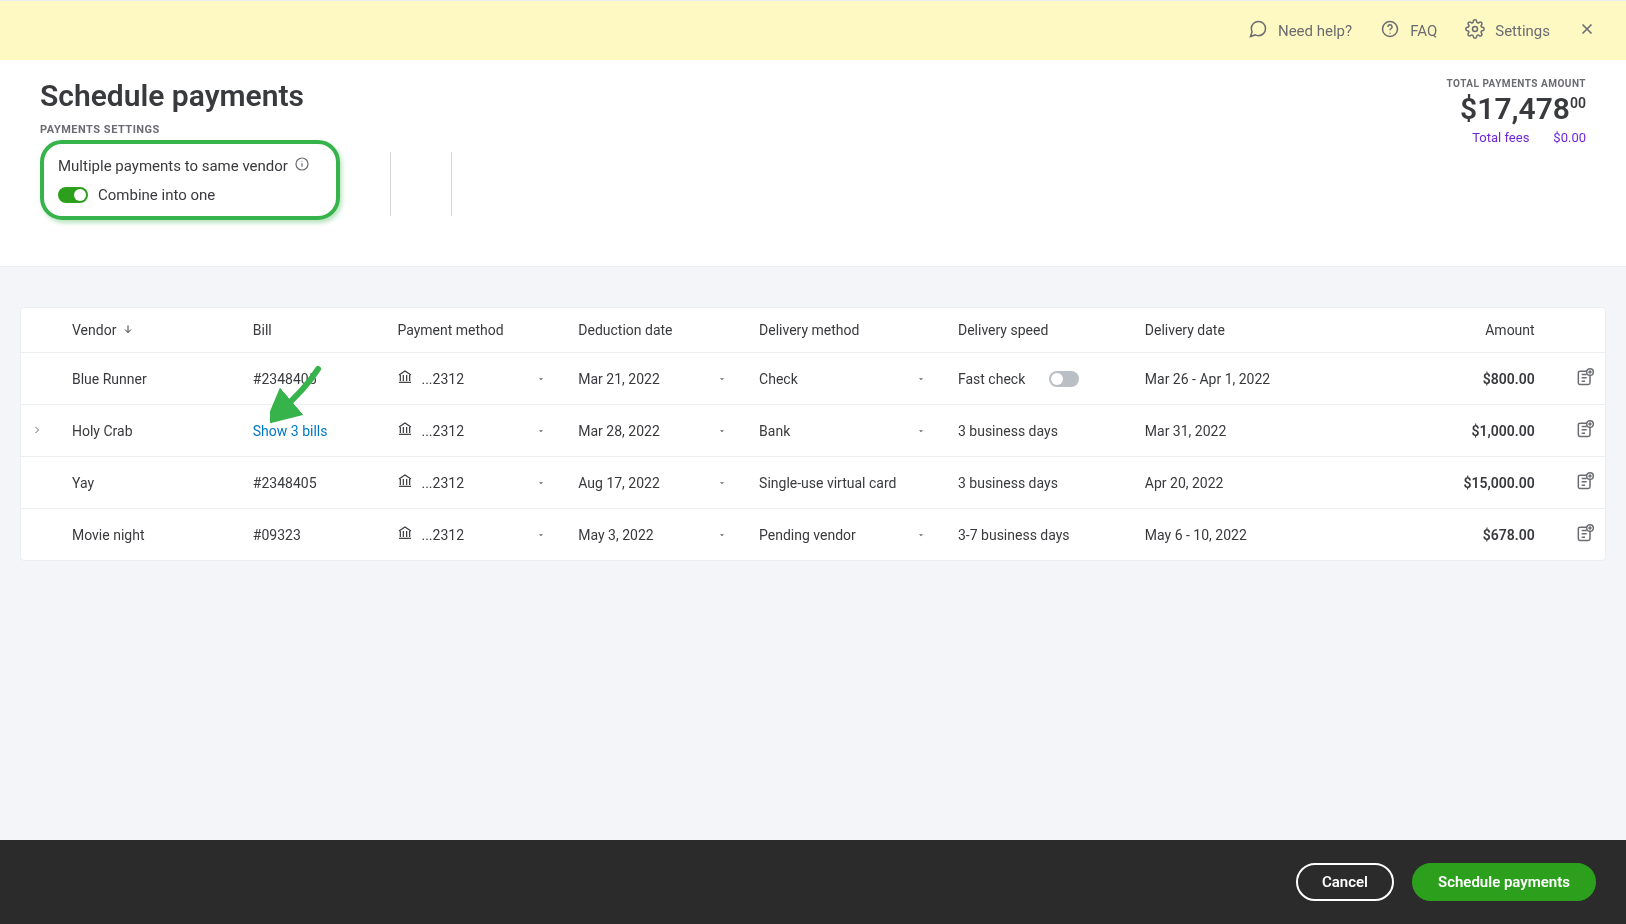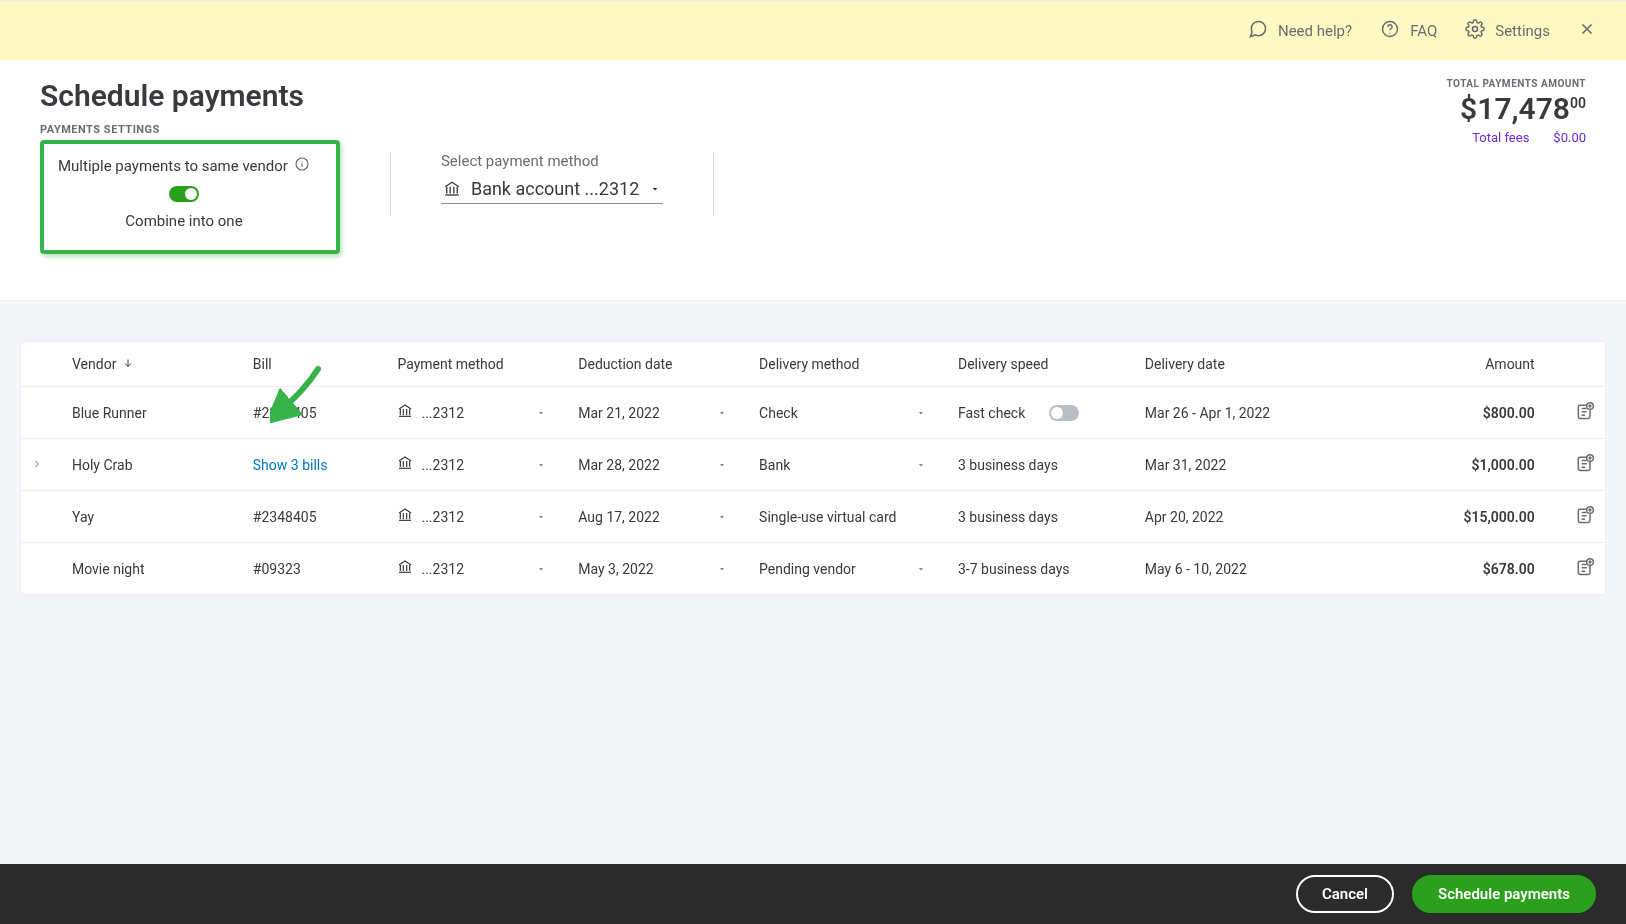--- a/index.html
+++ b/index.html
@@ -89,40 +89,39 @@
   }
 
   .settings-row {
     display: flex;
     align-items: flex-start;
     gap: 40px;
   }
 
   .highlight-box {
     border: 4px solid #36b34a;
-    border-radius: 4px;
-    padding: 12px 26px 20px 14px;
+    border-radius: 22px;
+    padding: 12px 26px 12px 14px;
     box-shadow: 2px 3px 4px rgba(54,179,74,.35);
     position: relative;
     top: -12px;
   }
   .highlight-box .title {
     font-size: 15px;
     color: #393a3d;
     display: flex;
     align-items: center;
     gap: 6px;
     margin-bottom: 10px;
   }
   .highlight-box .toggle-row {
     display: flex;
     align-items: center;
     gap: 10px;
     font-size: 15px;
-    flex-direction: column;
   }
   .toggle-on {
     width: 30px; height: 16px; border-radius: 10px;
     background: #2ca01c; position: relative; display:inline-block;
   }
   .toggle-on::after {
     content:""; width:12px; height:12px; background:#fff; border-radius:50%;
     position:absolute; right:2px; top:2px;
   }
   .toggle-off {
@@ -215,21 +214,21 @@
   .chevron-right { color:#6b6c72; }
 
   .arrow-down-sort {
     display:inline-flex; align-items:center; gap:6px;
   }
 
   
   .footer {
     position: absolute;
     left:0; right:0; bottom:0;
-    height: 60px;
+    height: 84px;
     background:#2b2b2b;
     display:flex;
     align-items:center;
     justify-content:flex-end;
     gap: 18px;
     padding: 0 30px;
   }
   .btn {
     height: 38px;
     padding: 0 24px;
@@ -322,38 +321,20 @@
         </span>
       </div>
       <div class="toggle-row">
         <span class="toggle-on"></span>
         <span>Combine into one</span>
       </div>
     </div>
 
     <div class="vdiv"></div>
 
-    <div class="setting-block">
-      <div class="label">Select payment method</div>
-      <div class="select-line">
-        <span class="bank-icon">
-          <svg width="18" height="18" viewBox="0 0 24 24" fill="none" stroke="#393a3d" stroke-width="1.8">
-              <path d="M3 9 12 3l9 6"></path>
-              <path d="M5 9v9M9.5 9v9M14.5 9v9M19 9v9"></path>
-              <path d="M3 20h18"></path>
-            </svg>
-        </span>
-        <span>Bank account ...2312</span>
-        <span class="caret">
-          <svg width="12" height="12" viewBox="0 0 24 24" fill="#393a3d">
-              <path d="M7 10l5 5 5-5z"></path>
-            </svg>
-        </span>
-      </div>
-    </div>
 
     <div class="vdiv"></div>
 
   </div>
 </div>
 
 <div class="annot-arrow">
   <svg width="60" height="60" viewBox="0 0 60 60">
     <defs>
       <marker id="ah" markerWidth="6" markerHeight="6" refX="3" refY="3" orient="auto">

